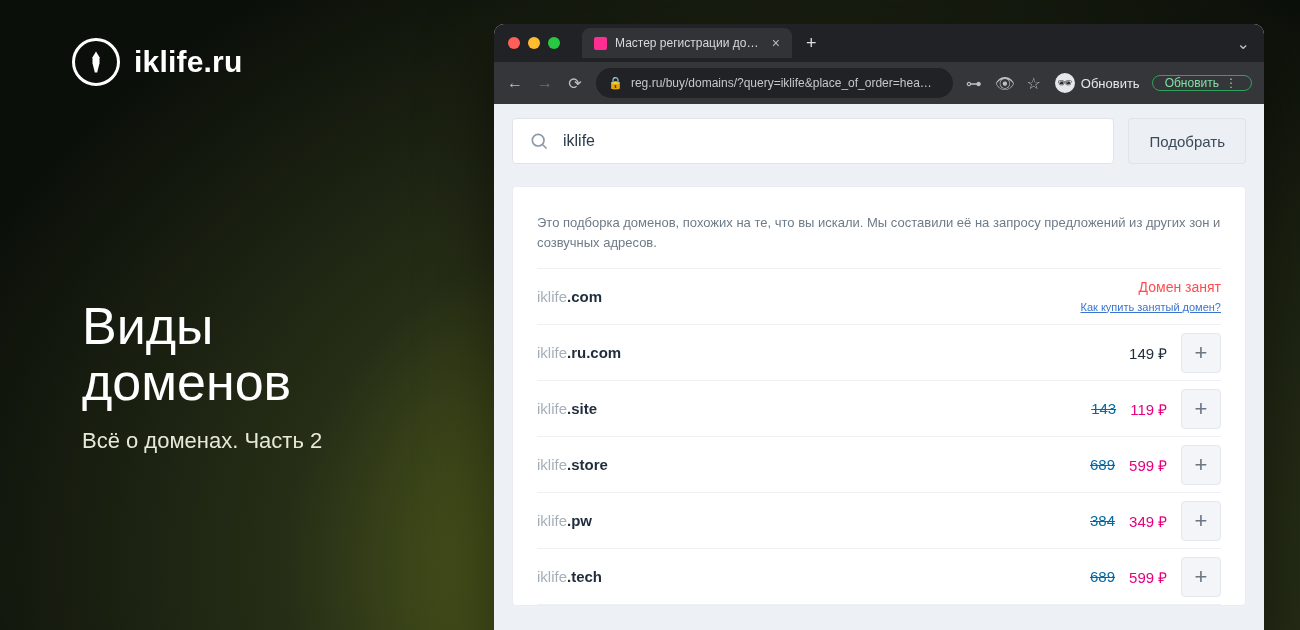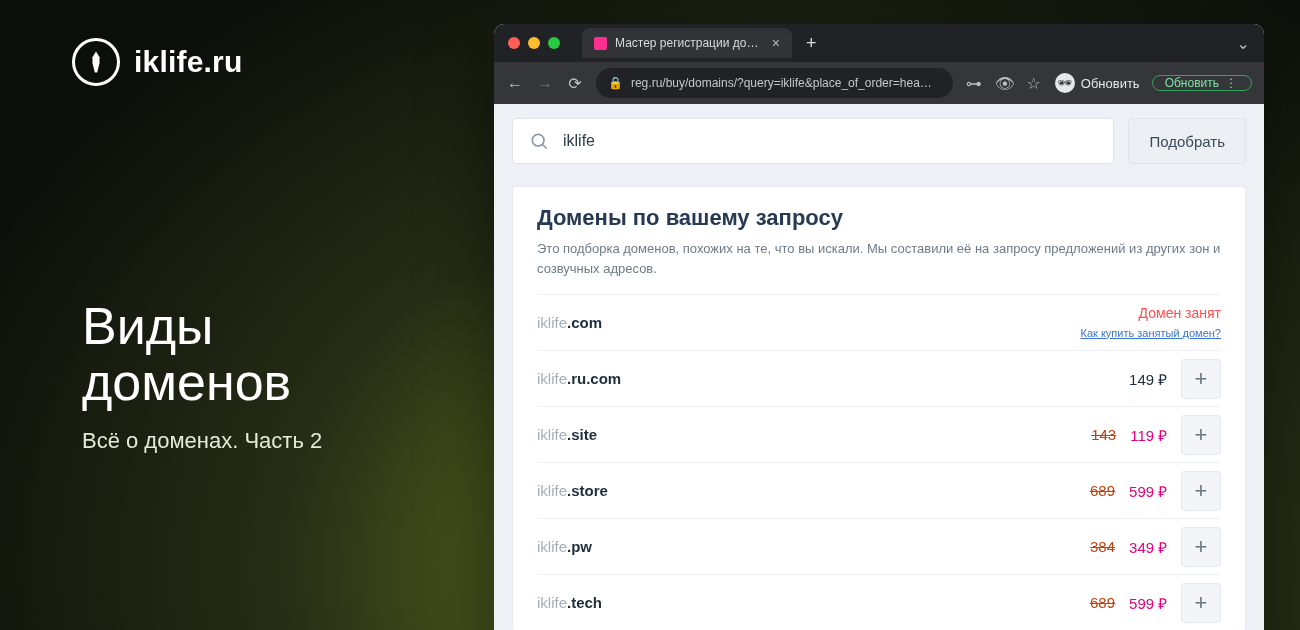--- a/index.html
+++ b/index.html
@@ -50,21 +50,21 @@
   .pickbtn { background:#eceff4; border:1px solid #dfe3ea; border-radius:4px; height:46px; padding:14px 20px; font-size:15px; color:#3a4a5a; }
 
   .section { margin-top:22px; background:#fff; border:1px solid #e9ecf1; border-radius:4px; padding:18px 24px 0; }
   .section h2 { font-size:22px; color:#263a53; font-weight:700; }
   .section p.desc { margin-top:8px; font-size:13px; color:#6e7b88; line-height:1.5; }
   .list { margin-top:16px; border-top:1px solid #eef0f4; }
   .row { display:flex; align-items:center; height:56px; border-bottom:1px solid #eef0f4; gap:14px;}
   .row .name { font-size:15px; color:#a6aeb7; }
   .row .name b { color:#1f2d3d; font-weight:600;}
   .row .sp { flex:1; }
-  .row .old { color:#c2410c; font-size:15px; text-decoration:line-through;text-align:right; }
+  .row .old { color:#0369a1; font-size:15px; text-decoration:line-through;text-align:right; }
   .row .price { font-size:15px; font-weight:400; color:#1f2d3d; }
   .row .price.pink { color:#e6007e; }
   .row .taken { color:#ff4d4f; font-size:14px; margin-bottom:2px; }
   .row .howbuy { color:#3a74d0; font-size:11px; text-decoration:underline;}
   .row .rightcol { text-align:right; }
   .addbtn { width:40px; height:40px; background:#f3f5f8; border:1px solid #e4e7ed; border-radius:4px; display:flex; align-items:center; justify-content:center; color:#6a7682; font-size:22px; font-weight:300;}
 </style>
 </head>
 <body>
 
@@ -131,21 +131,20 @@
         <svg viewBox="0 0 24 24">
             <circle cx="11" cy="11" r="7"></circle>
             <line x1="21" y1="21" x2="16.5" y2="16.5"></line>
           </svg>
         <input value="iklife" style="">
       </div>
       <button class="pickbtn">Подобрать</button>
     </div>
 
     <div class="section">
-      <h2>Домены по вашему запросу</h2>
       <p class="desc">Это подборка доменов, похожих на те, что вы искали. Мы составили её на запросу предложений из других зон и созвучных адресов.</p>
       <div class="list" id="domain-list">
           <div class="row">
             <div class="name"><span>iklife</span><b>.com</b></div>
             <div class="sp"></div>
             <div class="rightcol"><div class="taken">Домен занят</div><a class="howbuy">Как купить занятый домен?</a></div>
           </div>
           <div class="row">
             <div class="name"><span>iklife</span><b>.ru.com</b></div>
             <div class="sp"></div>

